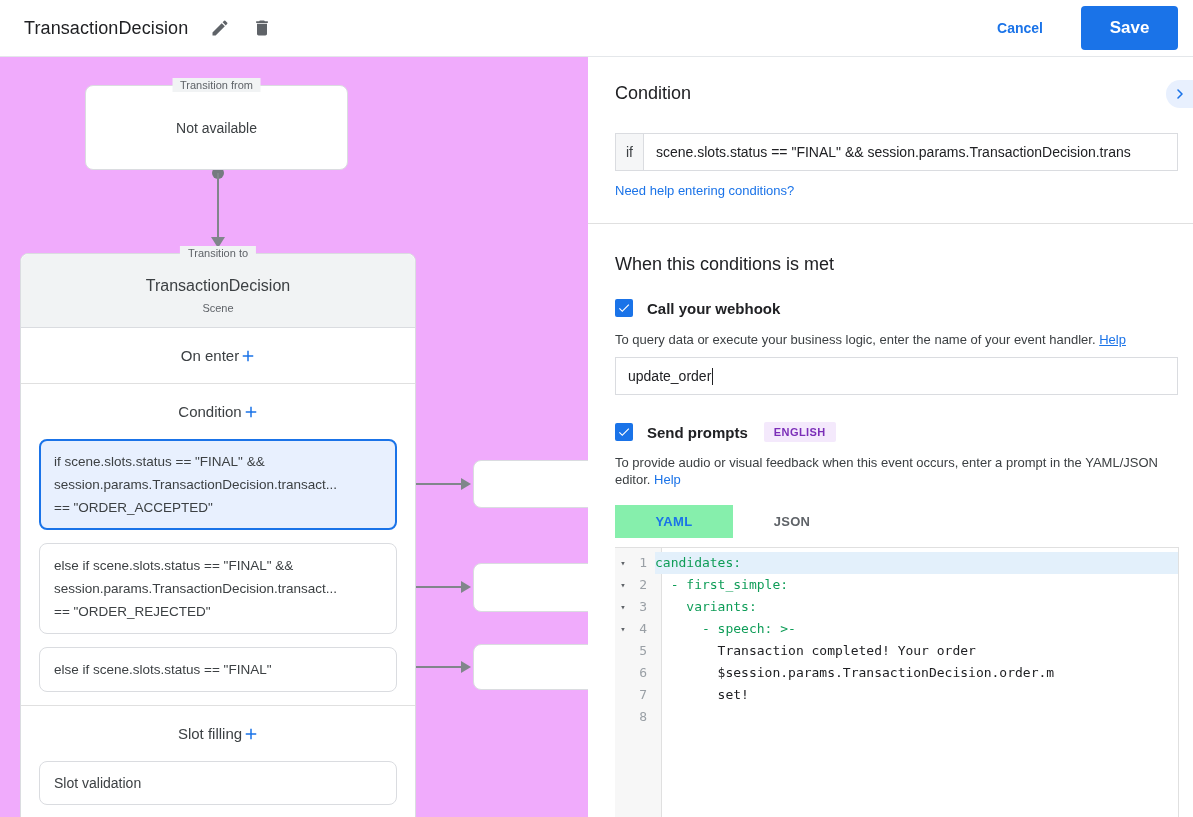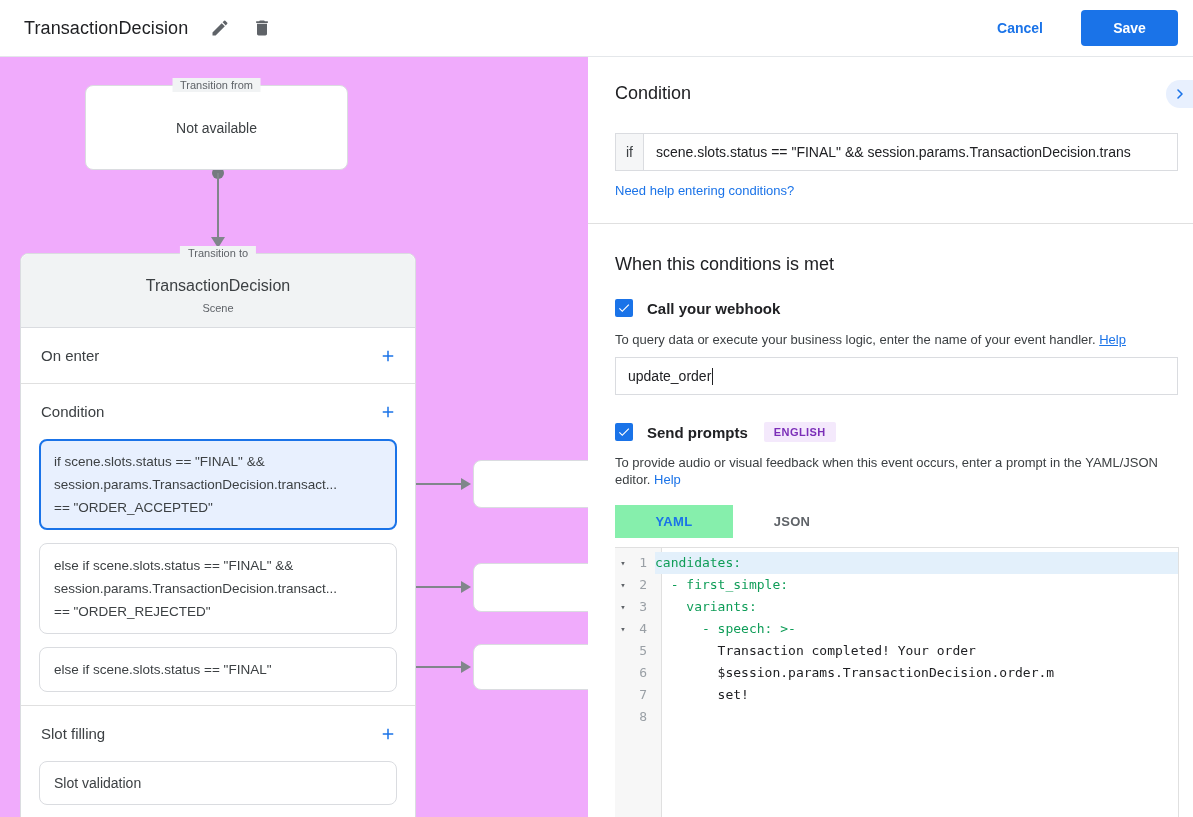--- a/index.html
+++ b/index.html
@@ -6,42 +6,42 @@
   body { font-family:"Liberation Sans", sans-serif; background:#fff; }
   .app { position:relative; width:1193px; height:817px; background:#fff; overflow:hidden; }
 
   
   .topbar { position:absolute; top:0; left:0; width:1193px; height:57px; background:#fff;
             border-bottom:1px solid #e4e7ea; display:flex; align-items:center; padding:0 15px 0 24px; z-index:5; }
   .page-title { font-size:18px; color:#202124; letter-spacing:0.1px; }
   .icon-btn { width:20px; height:20px; margin-left:22px; cursor:pointer; }
   .icon-btn svg { width:20px; height:20px; fill:#5f6368; }
   .cancel-btn { margin-left:auto; color:#1a73e8; font-size:14px; font-weight:700; margin-right:38px; cursor:pointer; }
-  .save-btn { width:97px; height:36px; background:#1a73e8; color:#fff; font-size:14px; font-weight:700;
+  .save-btn { width:97px; height:44px; background:#1a73e8; color:#fff; font-size:17px; font-weight:700;
               border:none; border-radius:4px; cursor:pointer; font-family:"Liberation Sans",sans-serif; }
 
   
   .flow { position:absolute; top:57px; left:0; width:588px; height:760px; background:#f0abfc; overflow:hidden; }
   .connectors { position:absolute; top:0; left:0; pointer-events:none; }
 
   .legend { position:absolute; top:-8px; left:50%; transform:translateX(-50%); background:#f1f3f4;
             padding:0 8px; font-size:11px; color:#5f6368; white-space:nowrap; line-height:14px; }
 
   .tf-box { position:absolute; left:85px; top:28px; width:263px; height:85px; background:#fff;
             border:1px solid #dadce0; border-radius:8px; }
   .tf-content { width:100%; height:100%; display:flex; align-items:center; justify-content:center;
                 font-size:14px; color:#3c4043; }
 
   .tt-card { position:absolute; left:20px; top:196px; width:396px; height:575px; background:#fff;
              border:1px solid #dadce0; border-radius:8px 8px 0 0; }
   .tt-header { background:#f1f3f4; border-bottom:1px solid #dadce0; border-radius:8px 8px 0 0;
                text-align:center; padding:23px 0 13px; }
   .tt-title { font-size:16px; color:#3c4043; }
   .tt-sub { font-size:11px; color:#5f6368; margin-top:7px; }
-  .sec-row { display:flex; align-items:center; justify-content:space-between; height:55px; padding:0 18px 0 20px; }
+  .sec-row { display:flex; align-items:center; justify-content:center; height:55px; padding:0 18px 0 20px; }
   .sec-label { font-size:15px; color:#3c4043; }
   .plus-btn { width:18px; height:18px; cursor:pointer; }
   .plus-btn svg { width:18px; height:18px; fill:#1a73e8; }
   .card-divider { height:1px; background:#e0e0e0; }
   .cond-item { margin:0 18px 13px 18px; border:1px solid #dadce0; border-radius:8px; background:#fff;
                padding:10px 14px; font-size:13.5px; line-height:23px; color:#3c4043; white-space:pre-line; cursor:pointer; }
   .cond-item.selected { border:2px solid #1a73e8; background:#e8f0fe; padding:9px 13px; }
   .slot-item { margin:0 18px 13px 18px; border:1px solid #dadce0; border-radius:8px; background:#fff;
                padding:13px 14px; font-size:14px; color:#3c4043; cursor:pointer; }
   .target-box { position:absolute; left:473px; width:170px; background:#fff; border:1px solid #dadce0; border-radius:8px; }

